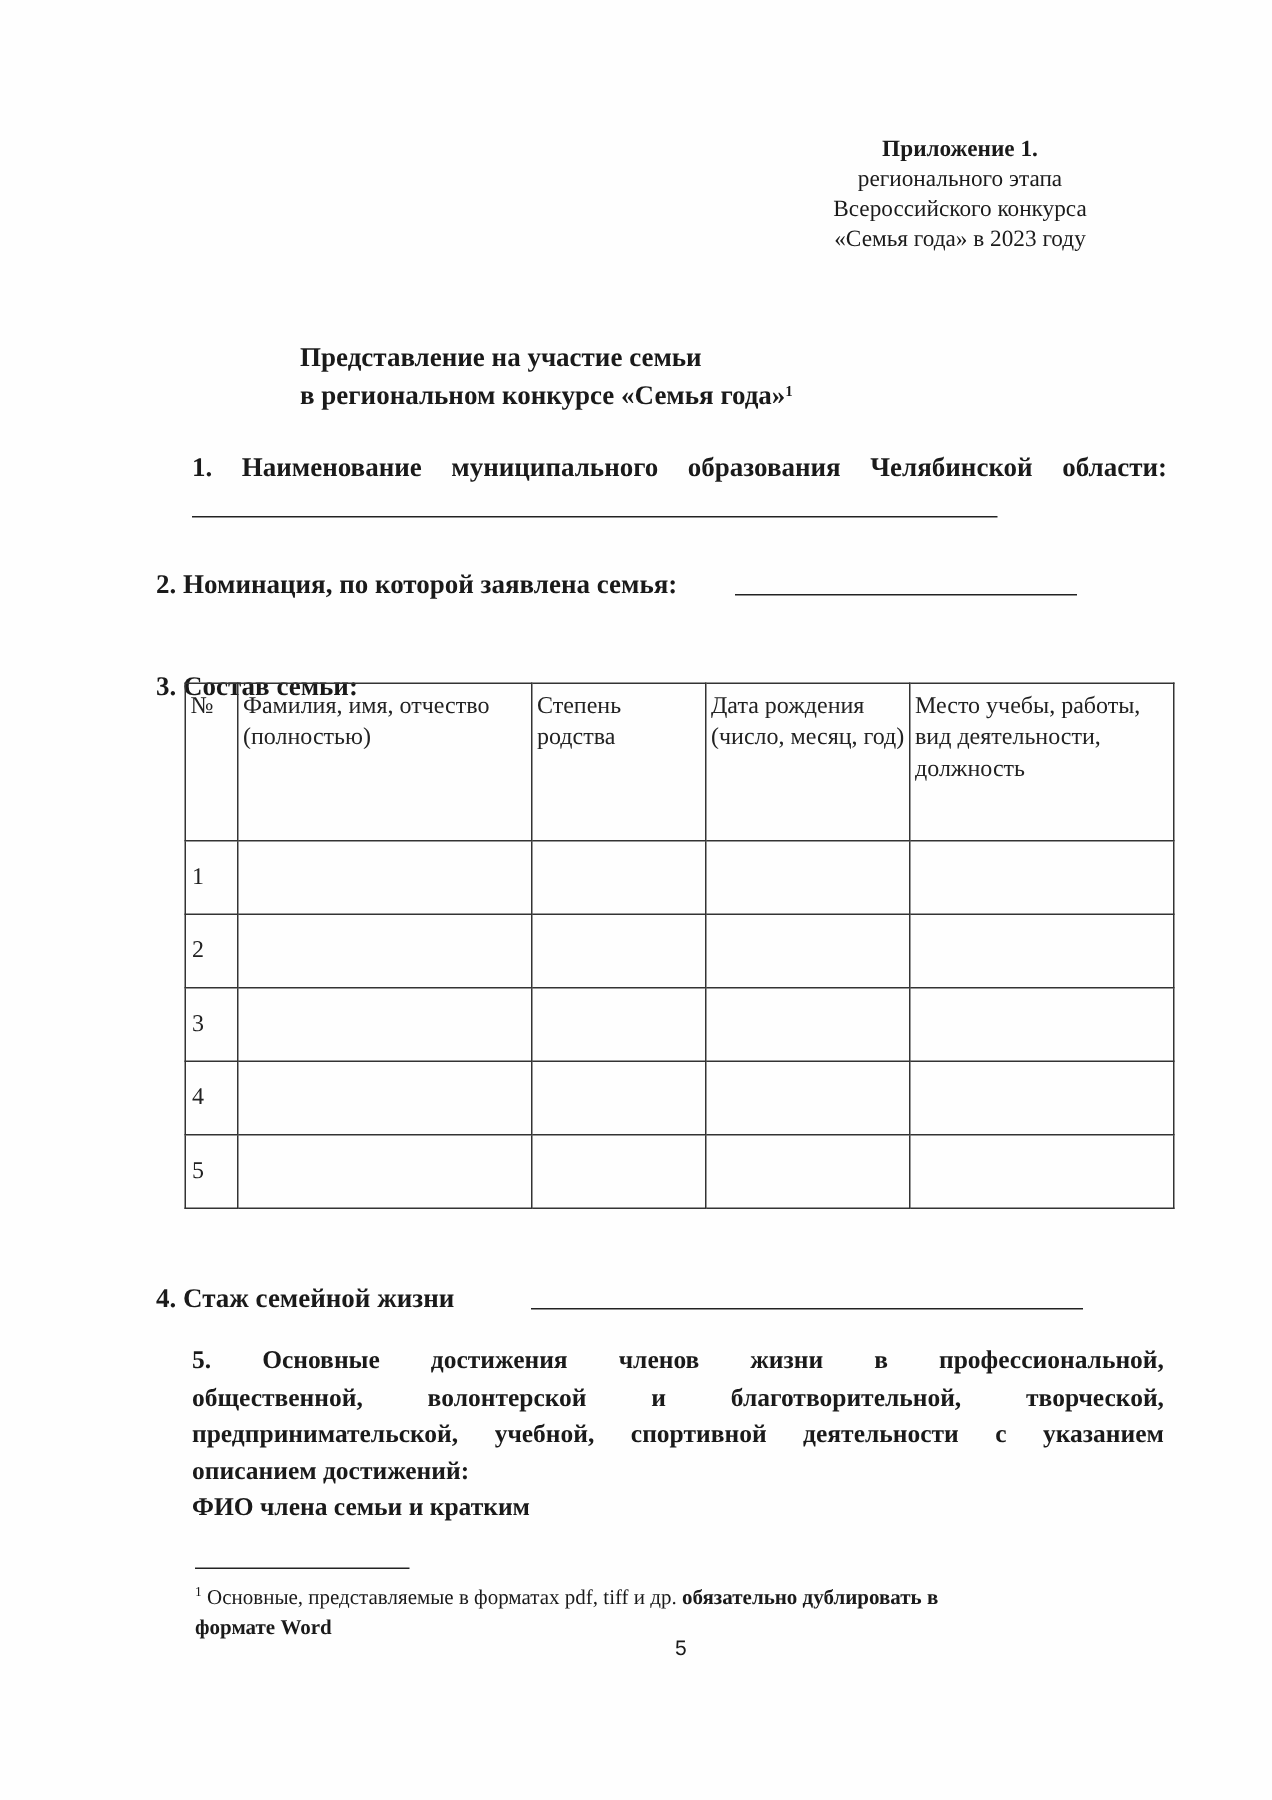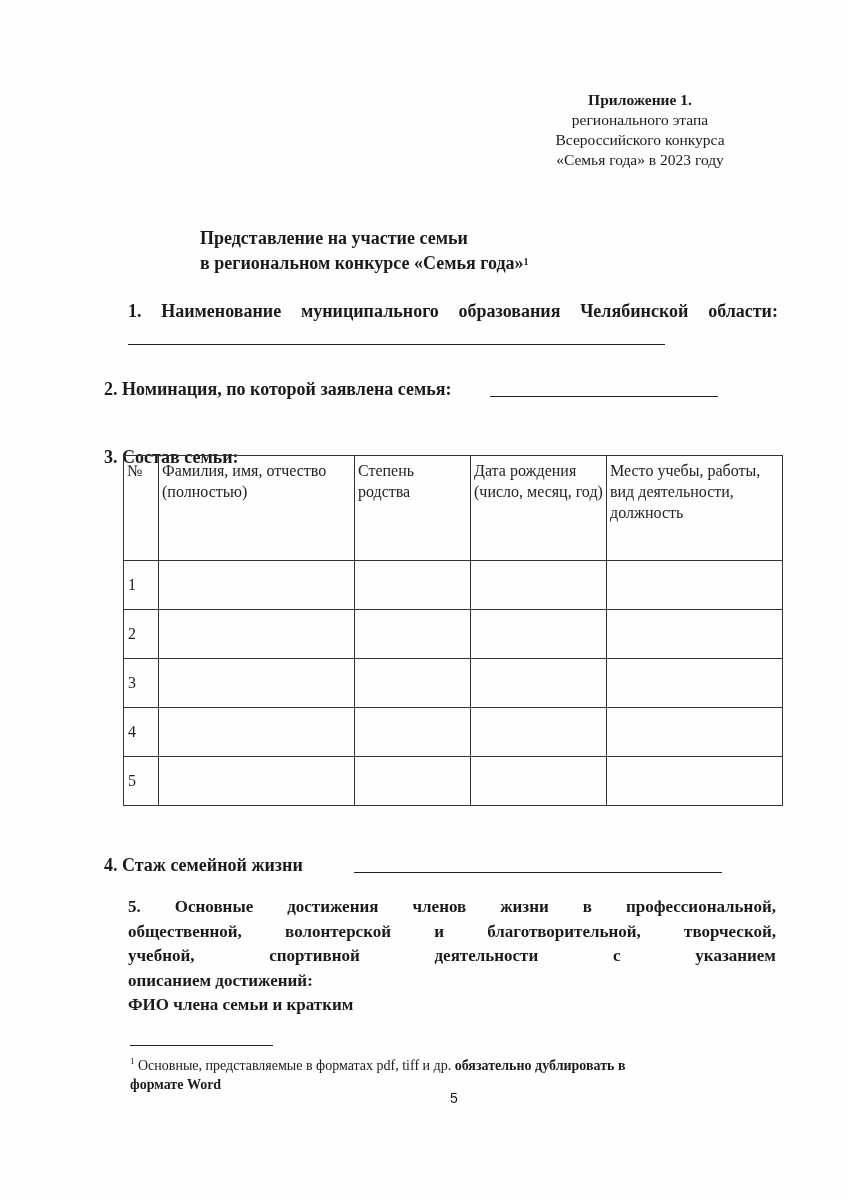--- a/index.html
+++ b/index.html
@@ -159,20 +159,21 @@
       <span>профессиональной,</span>
     </div>
     <div class="jline">
       <span>общественной,</span>
       <span>волонтерской</span>
       <span>и</span>
       <span>благотворительной,</span>
       <span>творческой,</span>
     </div>
     <div class="jline">
+      <span>предпринимательской,</span>
       <span>учебной,</span>
       <span>спортивной</span>
       <span>деятельности</span>
       <span>с</span>
       <span>указанием</span>
     </div>
     <div>описанием достижений:</div>
     <div>ФИО члена семьи и кратким</div>
   </div>
 

